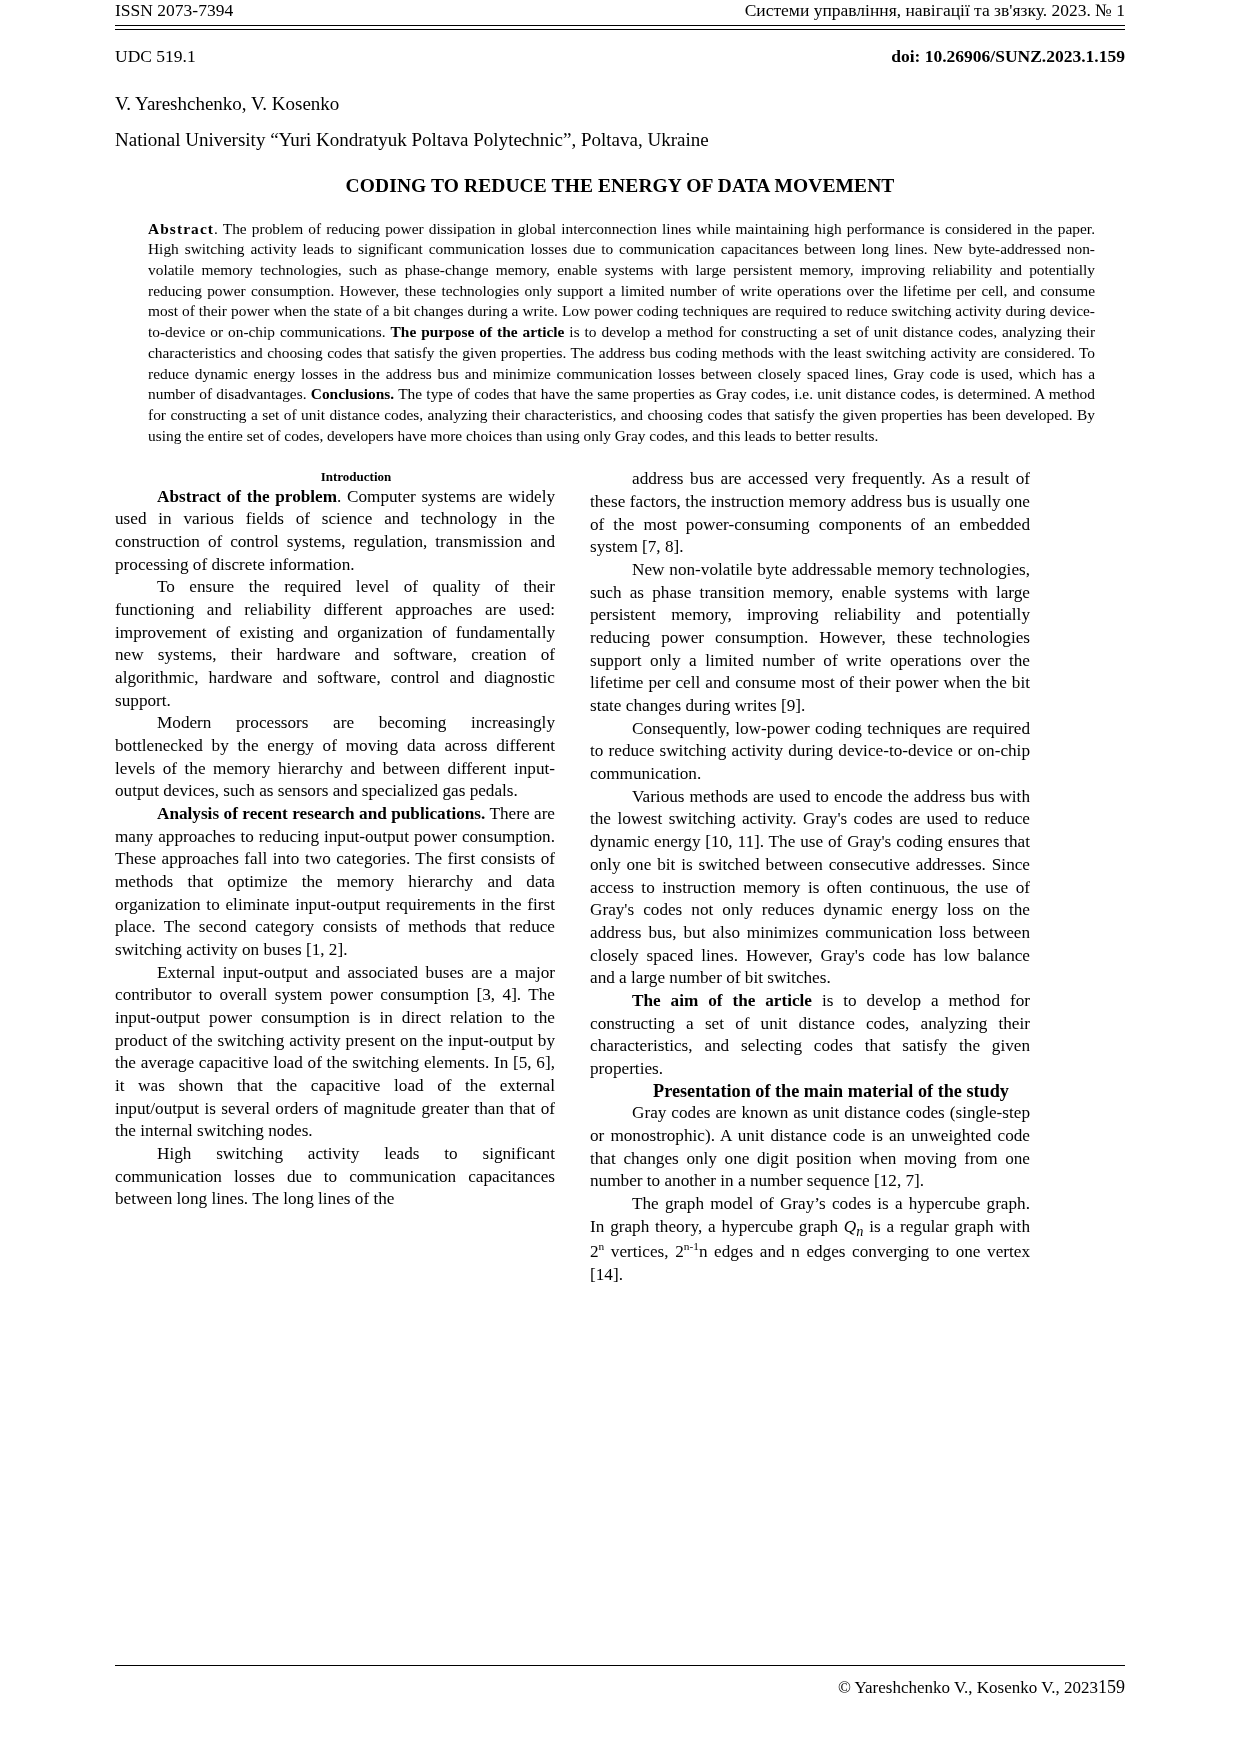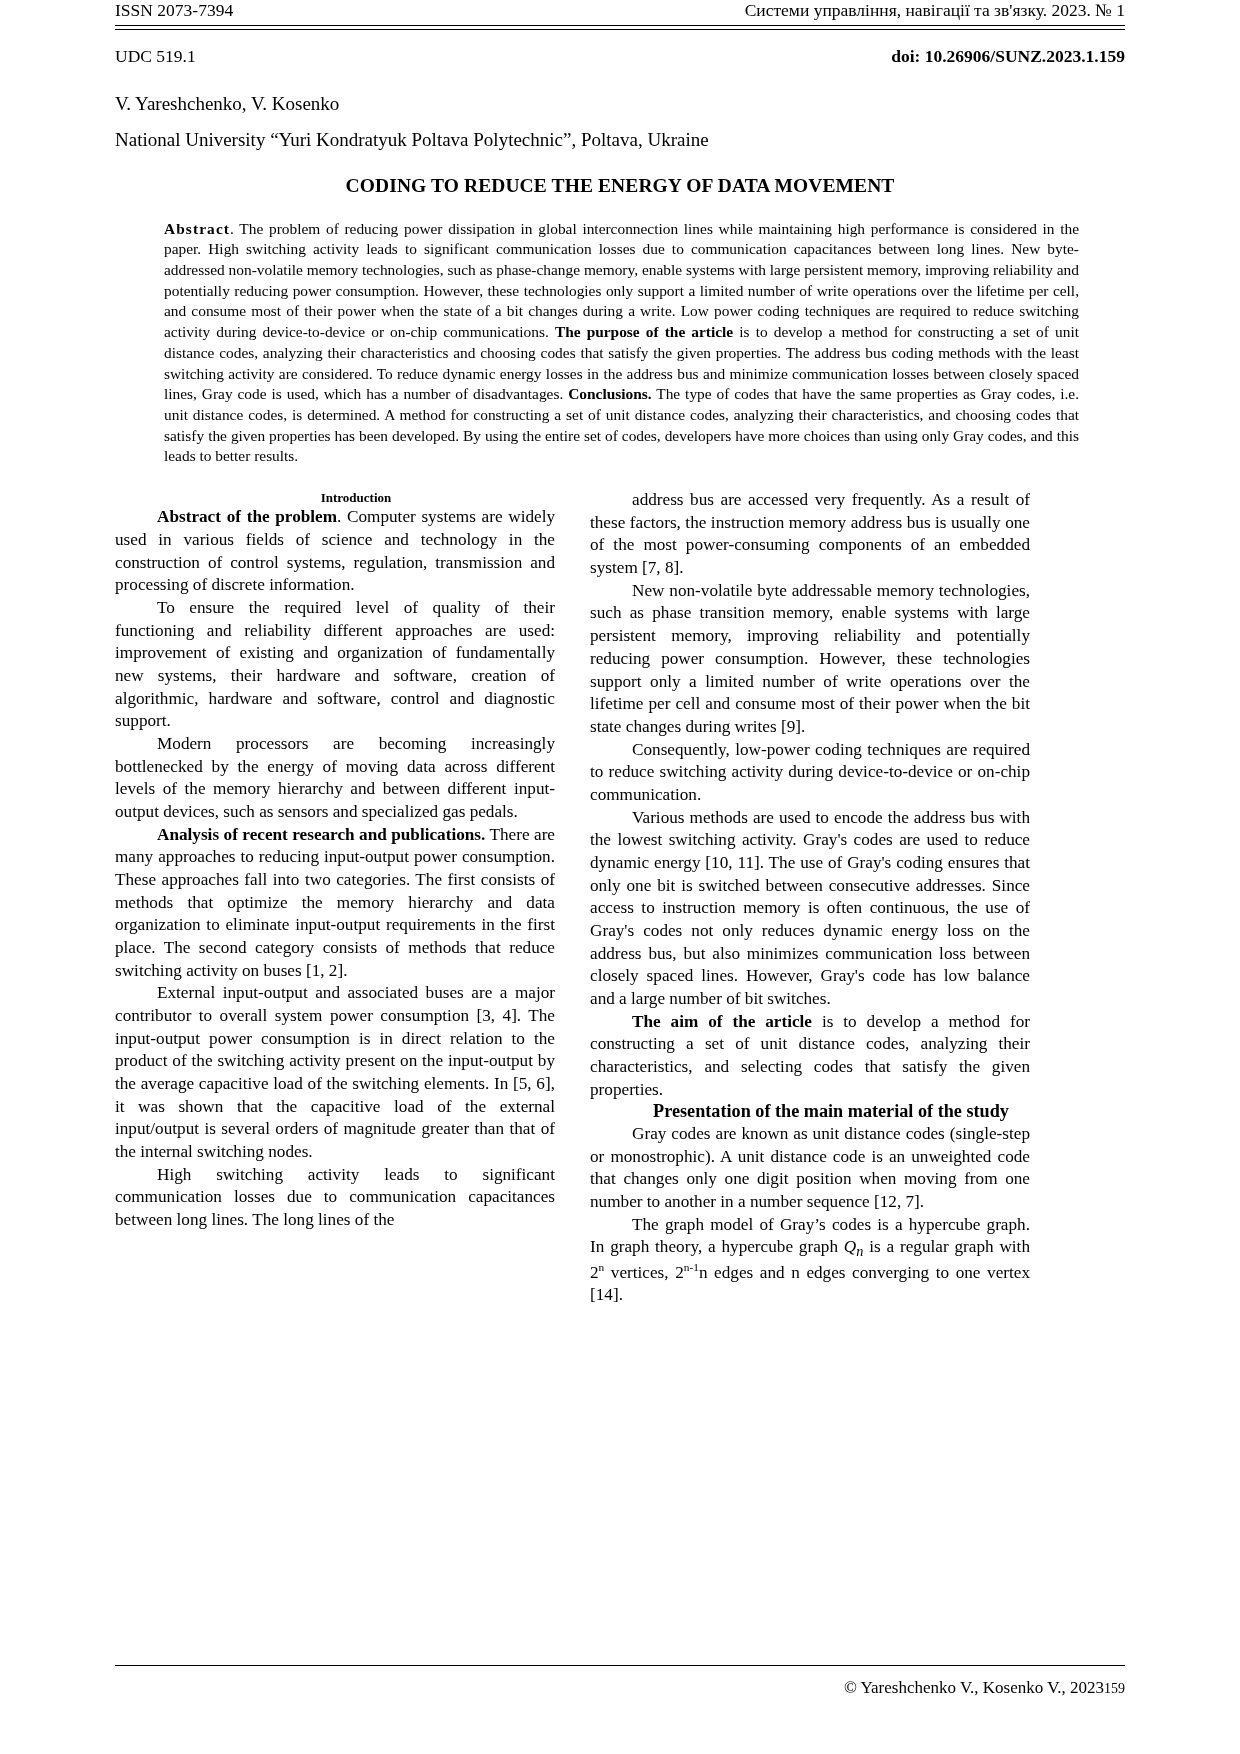--- a/index.html
+++ b/index.html
@@ -66,21 +66,21 @@
     letter-spacing: 0.1px;
   }
 
   
   .abstract-block {
     margin: 22px 30px 0 33px;
     font-size: 15.4px;
     line-height: 1.345;
     text-align: justify;
   }
-  .abstract-block p { margin: 16px; }
+  .abstract-block p { margin: 0; }
   .lead {
     font-weight: bold;
     letter-spacing: 1.1px;
   }
   .b { font-weight: bold; }
   .kw {
     margin-top: 7px;
   }
 
   
@@ -130,21 +130,21 @@
   .footer {
     position: absolute;
     left: 0;
     right: 0;
     bottom: 56px;
     display: flex;
     justify-content: flex-end;
     align-items: baseline;
     font-size: 17px;
   }
-  .pageno { font-size: 14px; }
+  .pageno { font-size: 18px; }
 </style>
 </head>
 <body>
 
 <div class="page">
 
   <div class="runhead">
     <span>ISSN 2073-7394</span>
     <span class="journal">Системи управління, навігації та зв'язку. 2023. № 1</span>
   </div>

